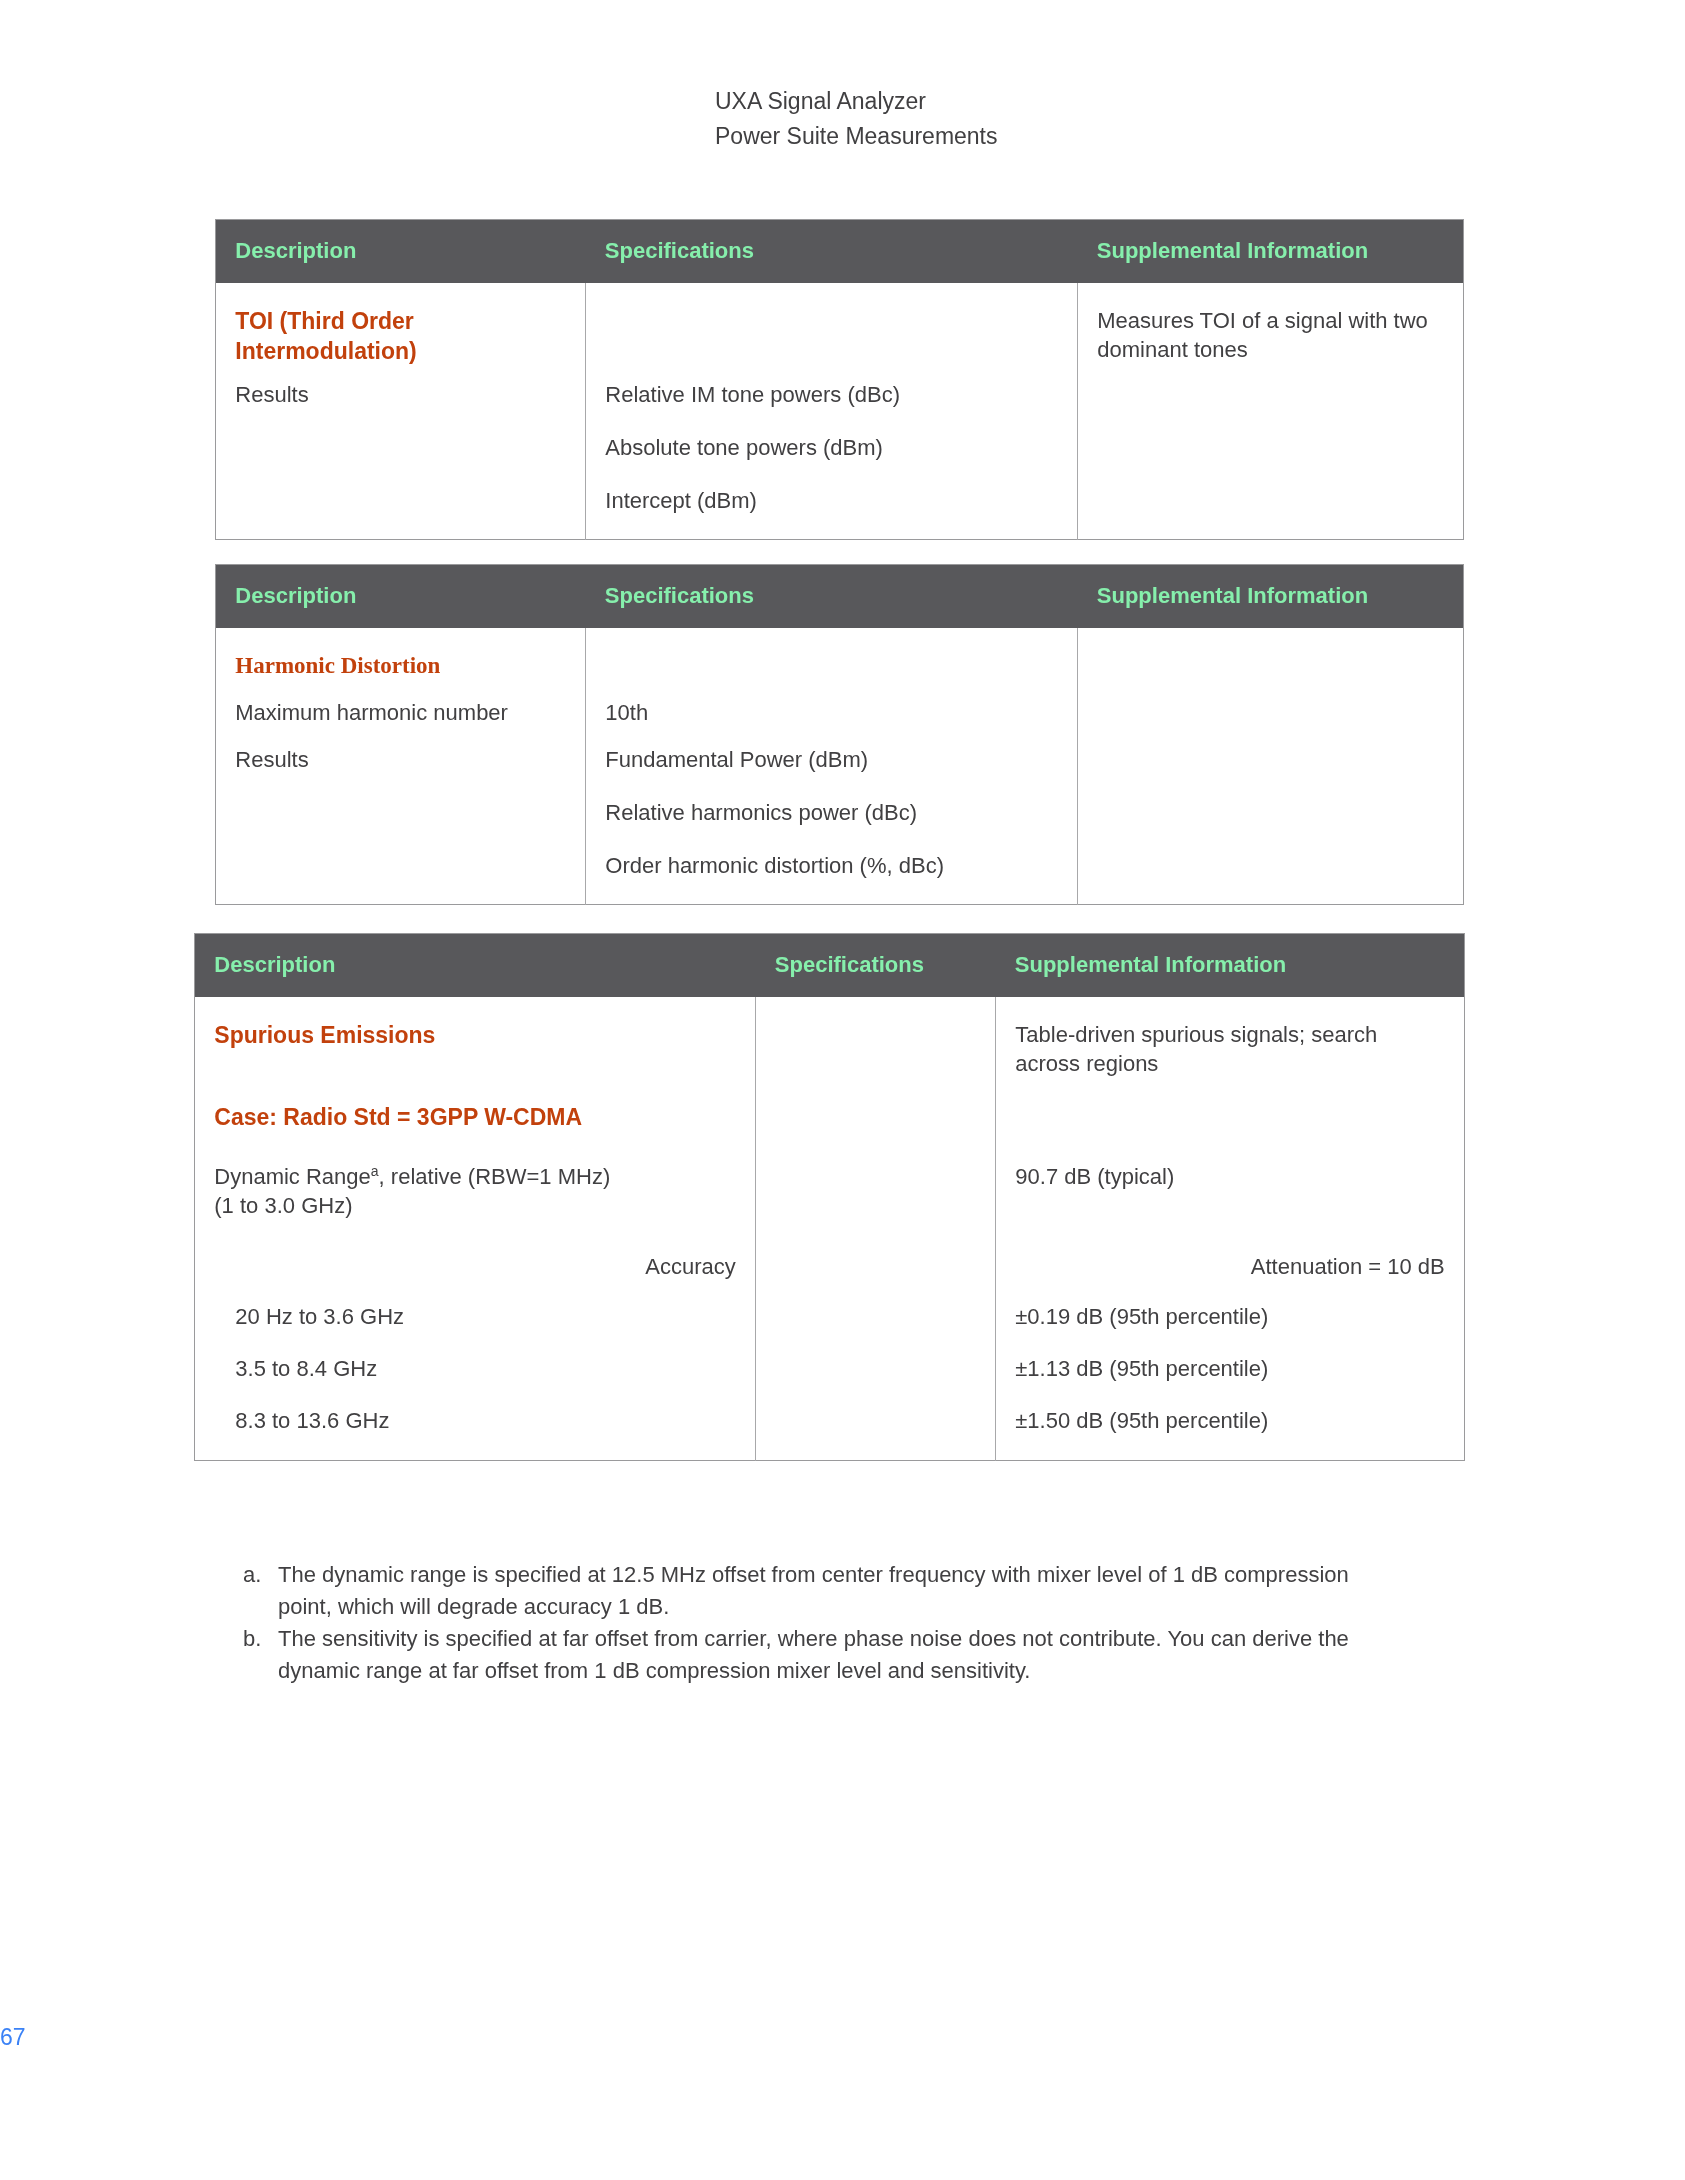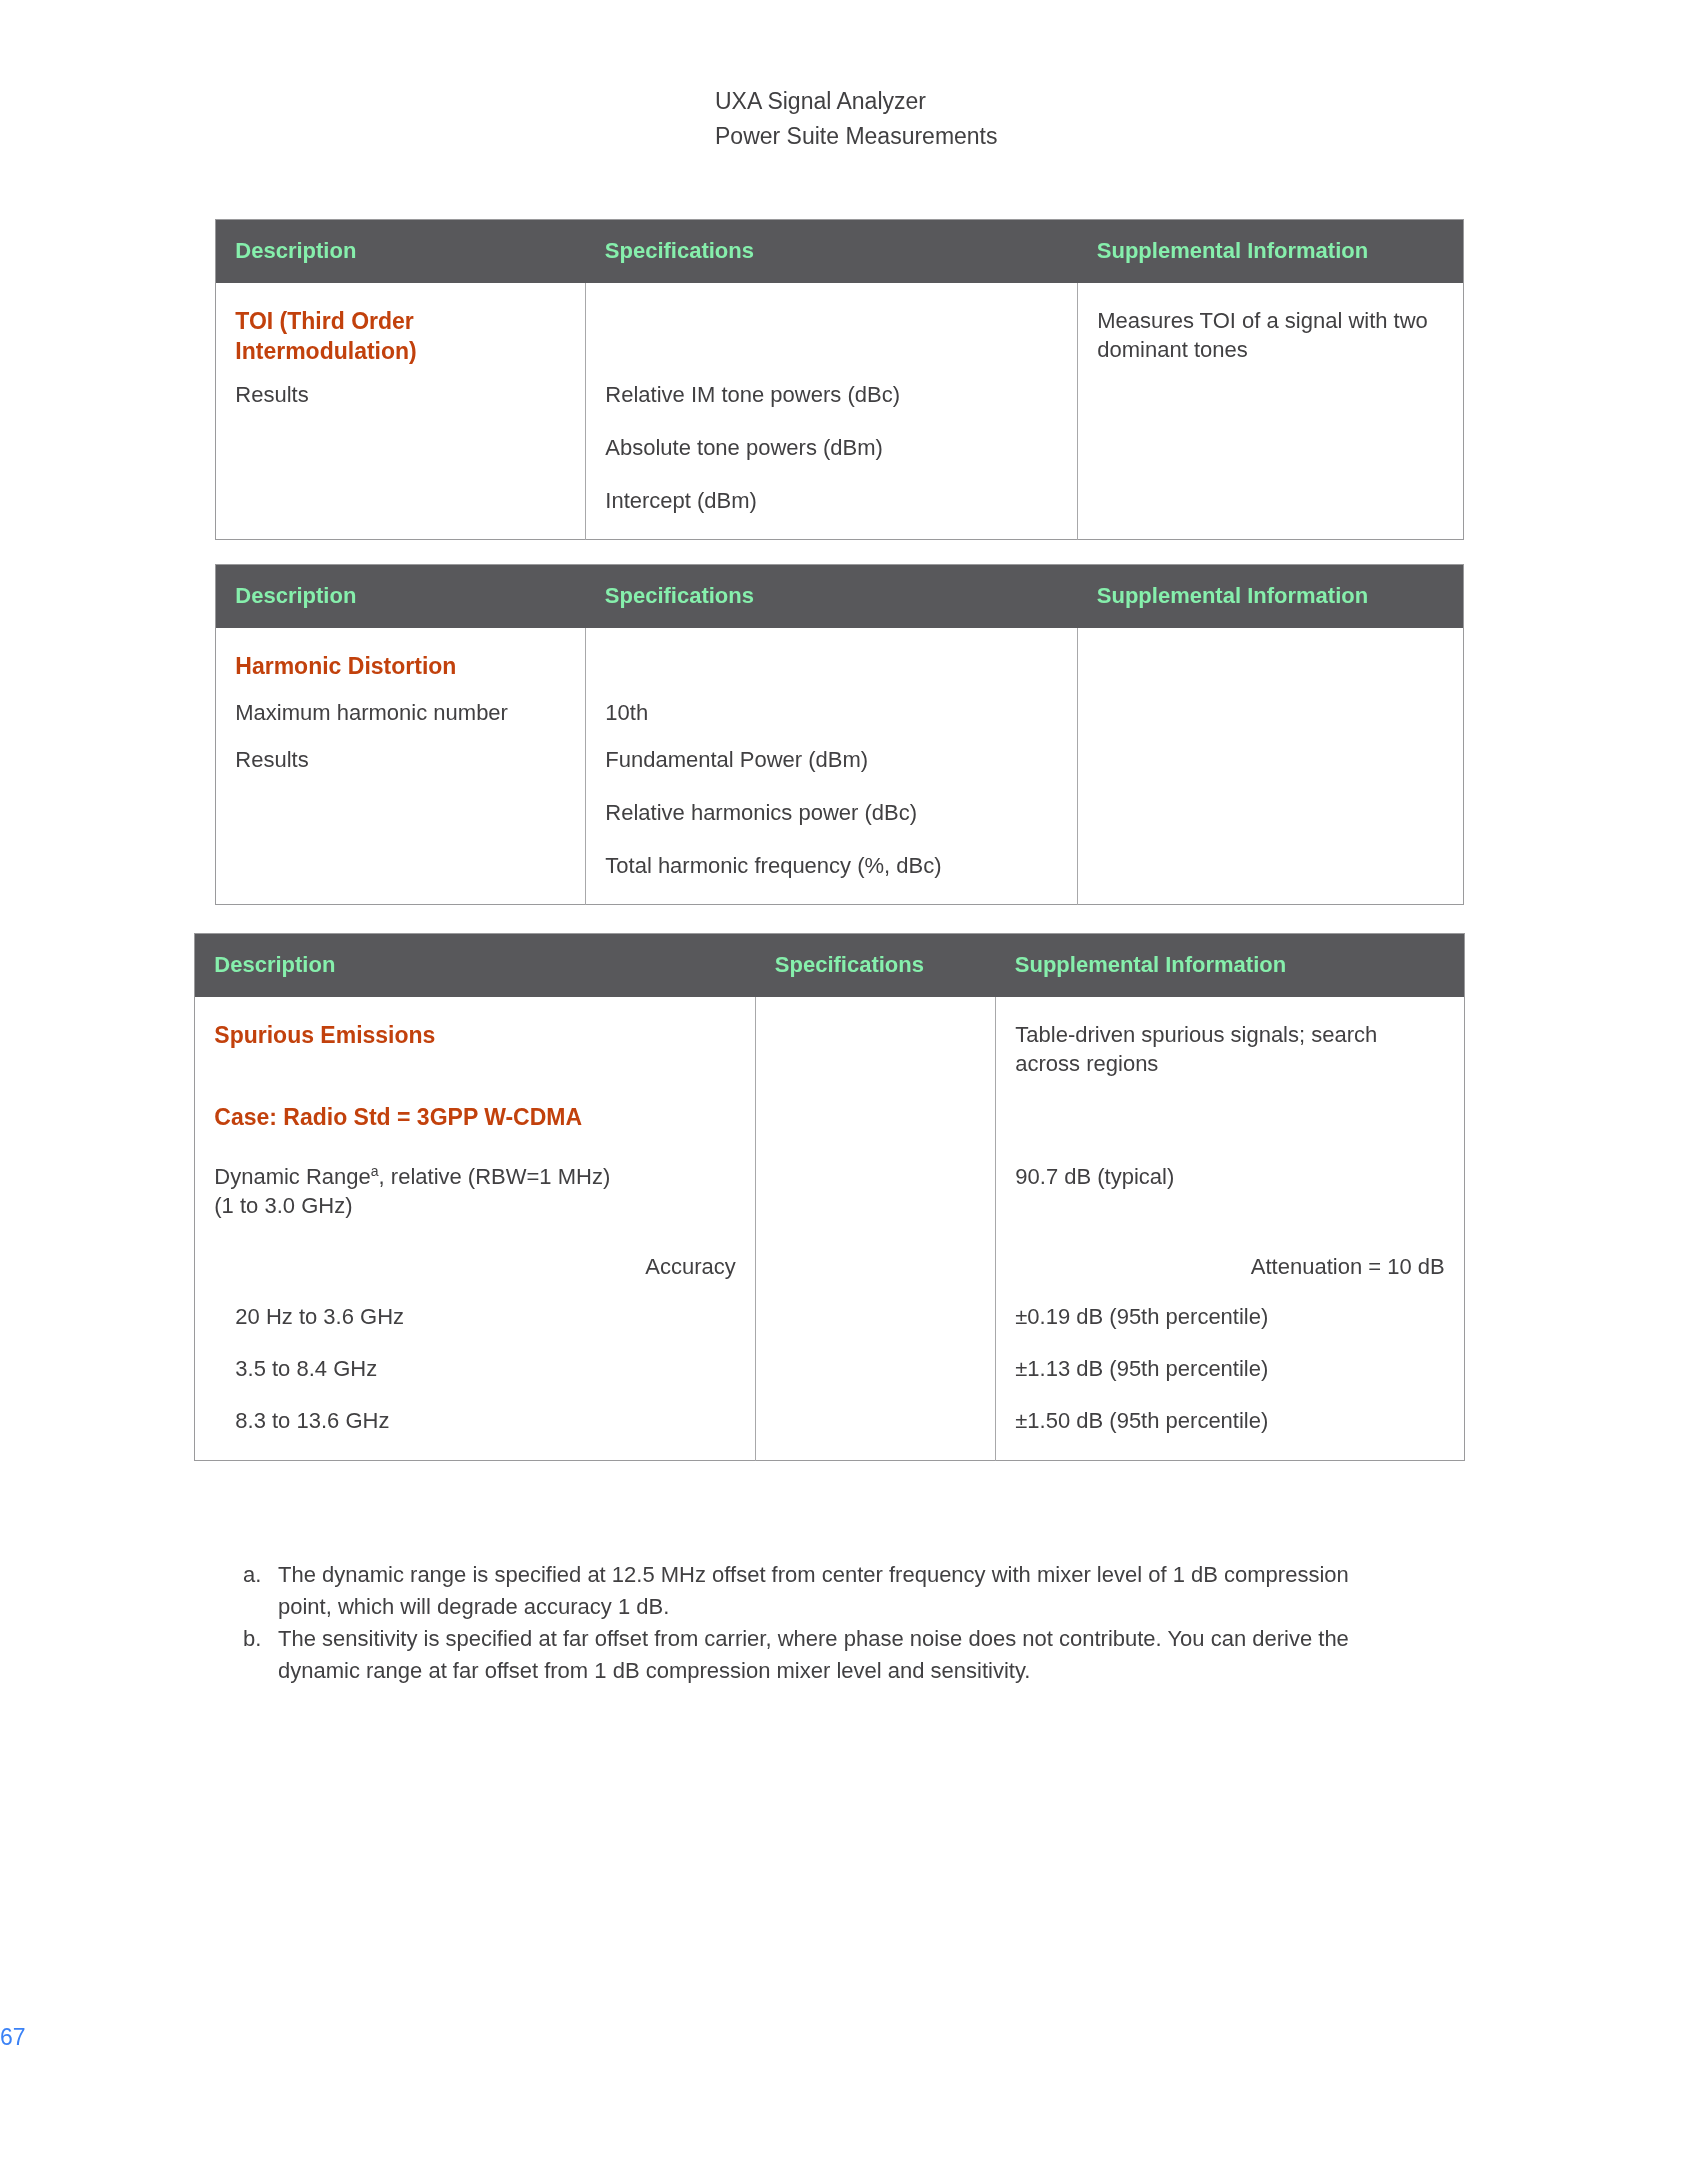--- a/index.html
+++ b/index.html
@@ -62,21 +62,21 @@
   }
   .spec-line { margin: 0 0 24px 0; }
   .spec-line:last-child { margin-bottom: 0; }
   .indent { padding-left: 21px; }
   sup { font-size: 14px; line-height: 0; vertical-align: super; }
 
   
   tr.t1-r1 td { padding: 23px 19.3px 7px; }
   tr.t1-r2 td { padding: 7px 19.3px 24.6px; }
 
-  tr.t2-r1 td { padding: 23px 19.3px 8.8px; }
+  tr.t2-r1 td { padding: 23px 19.3px 8.8px; font-family: Liberation Serif, serif; }
   tr.t2-r2 td { padding: 8.8px 19.3px 8.8px; }
   tr.t2-r3 td { padding: 8.8px 19.3px 24.6px; }
 
   tr.t3-r1 td { padding: 23px 19.3px 12.3px; }
   tr.t3-r2 td { padding: 12.3px 19.3px 12.3px; }
   tr.t3-r3 td, tr.t3-r4 td { padding: 17.6px 19.3px 17.6px; }
   tr.t3-r5 td { padding: 14px 19.3px 10.5px; text-align: right; }
   tr.t3-r6 td, tr.t3-r7 td { padding: 11.4px 19.3px 11.4px; }
   tr.t3-r8 td { padding: 11.4px 19.3px 24.6px; }
 
@@ -179,21 +179,21 @@
         </td>
         <td></td>
       </tr>
       <tr class="t2-r3">
         <td>
           <div>Results</div>
         </td>
         <td>
           <p class="spec-line">Fundamental Power (dBm)</p>
           <p class="spec-line">Relative harmonics power (dBc)</p>
-          <p class="spec-line">Total harmonic frequency (%, dBc)</p>
+          <p class="spec-line">Order harmonic distortion (%, dBc)</p>
         </td>
         <td></td>
       </tr>
     </tbody>
   </table>
 
   <table class="spec-table t-spurious">
     <colgroup>
         <col style="width:561px">
         <col style="width:240px">

